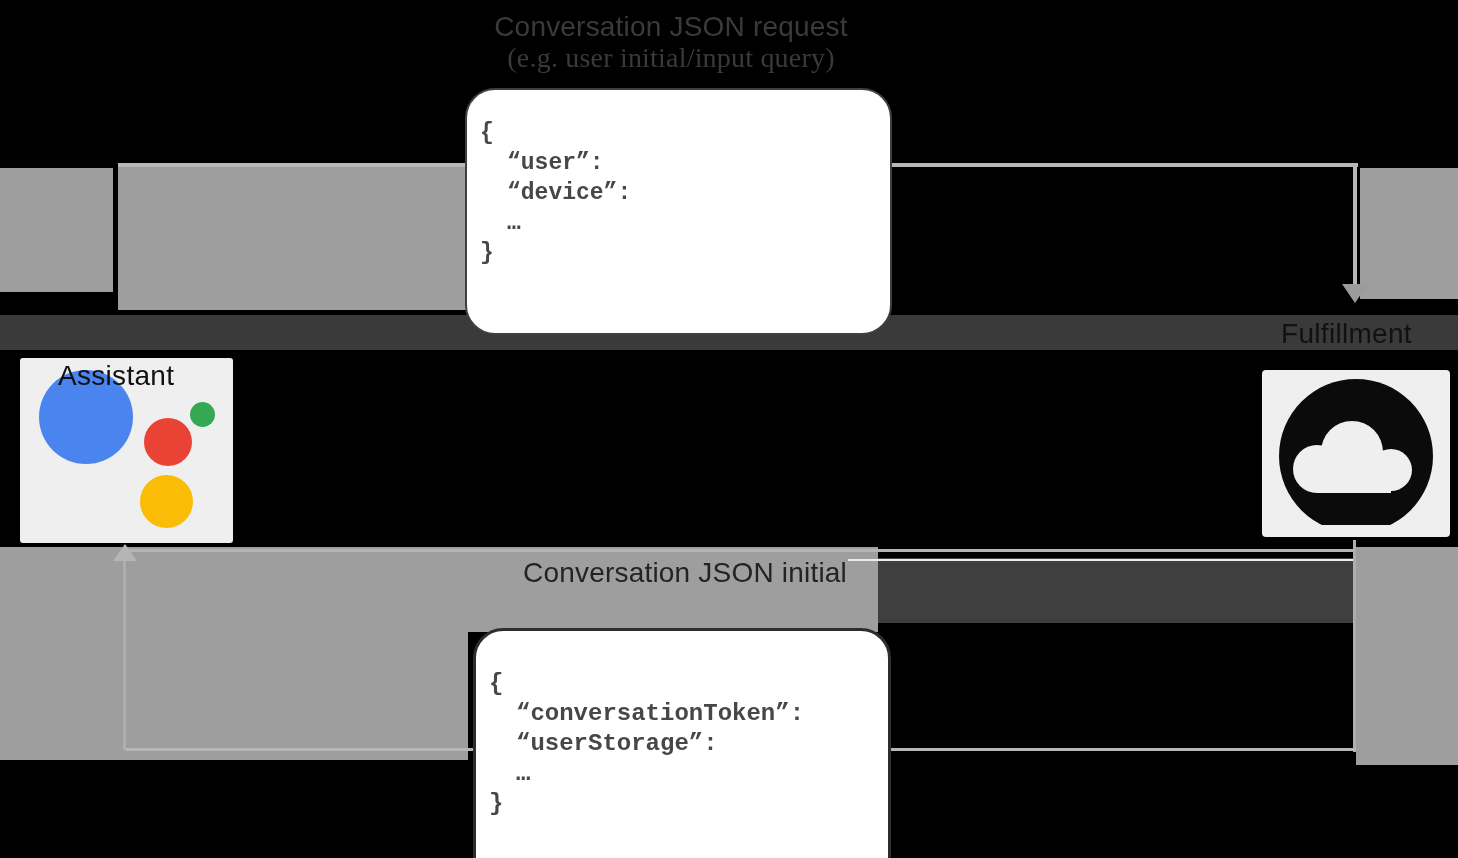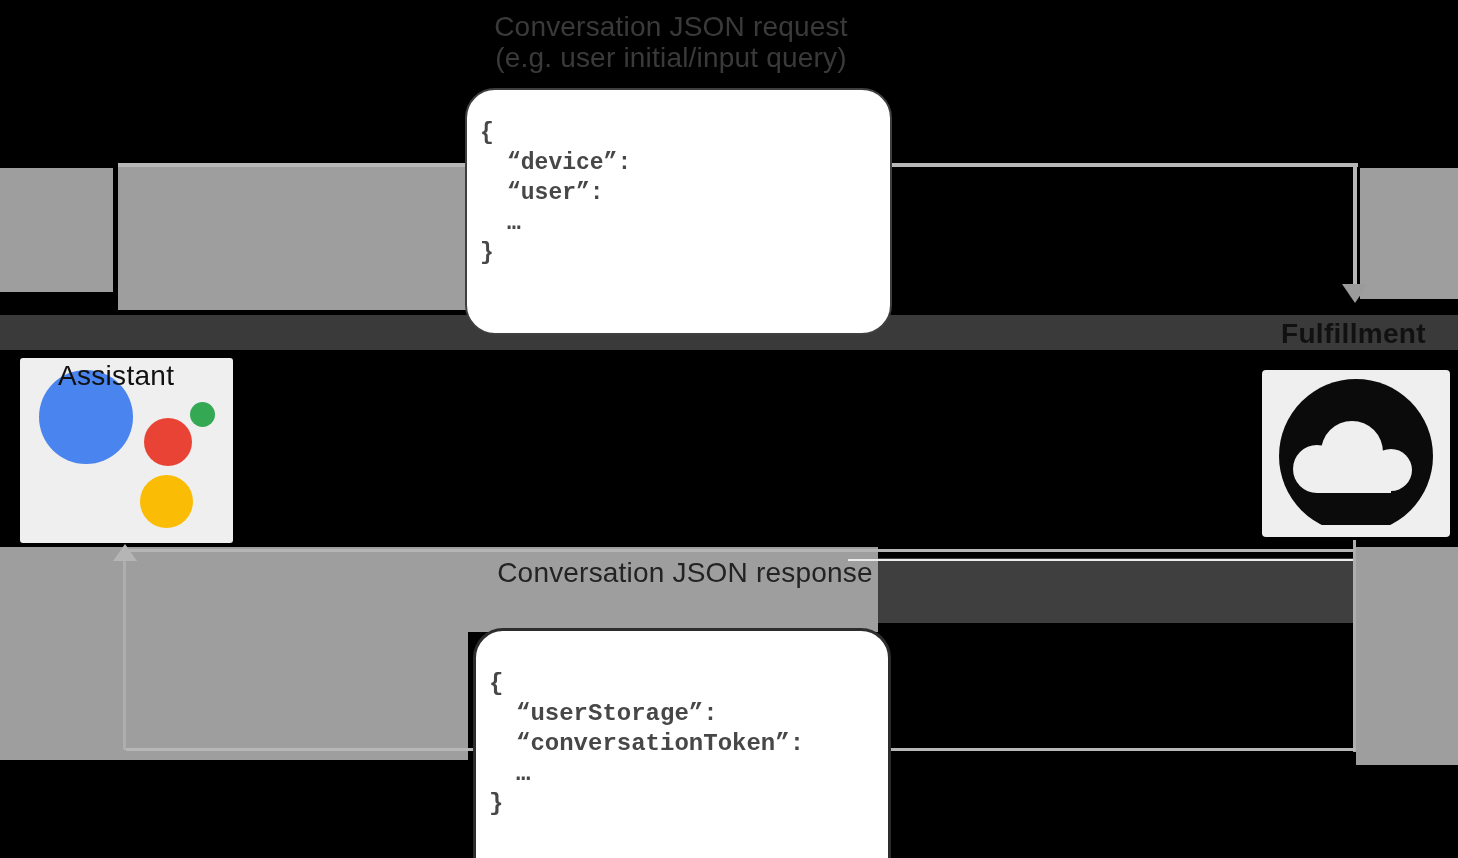--- a/index.html
+++ b/index.html
@@ -41,61 +41,61 @@
   
   #cloud-disc{background:#0b0b0b;border-radius:50%;}
   .cloud-part{background:#efefef;}
 </style>
 </head>
 <body>
 
 <div id="stage">
 
   <div class="abs flow-title top" style="left:400px;top:12px;width:542px;">Conversation JSON request</div>
-  <div class="abs flow-title top" style="left:400px;top:43px;width:542px;">(e.g. user initial/input query)</div>
+  <div class="abs flow-title top" style="left:400px;top:43px;width:542px;font-family:Liberation Serif, serif;">(e.g. user initial/input query)</div>
 
   <div class="abs band-dark" style="left:128px;top:558px;width:1228px;height:65px;background:#3f3f3f;"></div>
 
   <div class="abs gray" style="left:0;top:168px;width:113px;height:124px;"></div>
   <div class="abs gray" style="left:118px;top:163px;width:760px;height:147px;"></div>
   <div class="abs gray" style="left:1360px;top:168px;width:98px;height:131px;"></div>
 
   <div class="abs gray" style="left:0;top:547px;width:468px;height:213px;"></div>
   <div class="abs gray" style="left:468px;top:547px;width:410px;height:85px;"></div>
   <div class="abs gray" style="left:1356px;top:547px;width:102px;height:218px;"></div>
   <div class="abs edge-line" style="left:128px;top:549px;width:1228px;height:3px;background:#b5b5b5;"></div>
   <div class="abs edge-line" style="left:848px;top:559px;width:508px;height:2px;background:#ececec;"></div>
 
   <div class="abs label-band" style="left:0;top:315px;width:1458px;height:35px;"></div>
   <div class="abs actor-label" style="left:58px;top:318px;margin-top:42px;">Assistant</div>
-  <div class="abs actor-label" style="left:1281px;top:318px;font-weight:bold;">Fulfillment</div>
+  <div class="abs actor-label" style="left:1281px;top:318px;">Fulfillment</div>
 
   <div class="abs shaft" style="left:118px;top:163px;width:1240px;height:4px;"></div>
   <div class="abs shaft" style="left:1353px;top:163px;width:4px;height:122px;"></div>
   <div class="abs head down" style="left:1342px;top:284px;"></div>
 
   <div class="abs shaft dim" style="left:1353px;top:540px;width:3px;height:212px;"></div>
   <div class="abs shaft" style="left:126px;top:748px;width:1230px;height:3px;"></div>
   <div class="abs shaft dim" style="left:123px;top:560px;width:3px;height:190px;"></div>
   <div class="abs head up" style="left:113px;top:544px;"></div>
 
   <div id="req-box" class="abs code-box">
     <div class="ln">{</div>
+    <div class="ln ind">“user”:</div>
     <div class="ln ind">“device”:</div>
-    <div class="ln ind">“user”:</div>
     <div class="ln ind">…</div>
     <div class="ln">}</div>
   </div>
 
-  <div class="abs flow-title bottom" style="left:400px;top:558px;width:570px;">Conversation JSON response</div>
+  <div class="abs flow-title bottom" style="left:400px;top:558px;width:570px;">Conversation JSON initial</div>
 
   <div id="res-box" class="abs code-box">
     <div class="ln">{</div>
+    <div class="ln ind">“conversationToken”:</div>
     <div class="ln ind">“userStorage”:</div>
-    <div class="ln ind">“conversationToken”:</div>
     <div class="ln ind">…</div>
     <div class="ln">}</div>
   </div>
 
   <div class="abs tile" style="left:20px;top:358px;width:213px;height:185px;border-radius:3px;">
     <div style="position:absolute;inset:0;">
       <div class="circ" style="left:19px;top:12px;width:94px;height:94px;background:#4a84ee;"></div>
       <div class="circ" style="left:124px;top:60px;width:48px;height:48px;background:#e94335;"></div>
       <div class="circ" style="left:170px;top:44px;width:25px;height:25px;background:#34a853;"></div>
       <div class="circ" style="left:120px;top:117px;width:53px;height:53px;background:#fbbc05;"></div>

